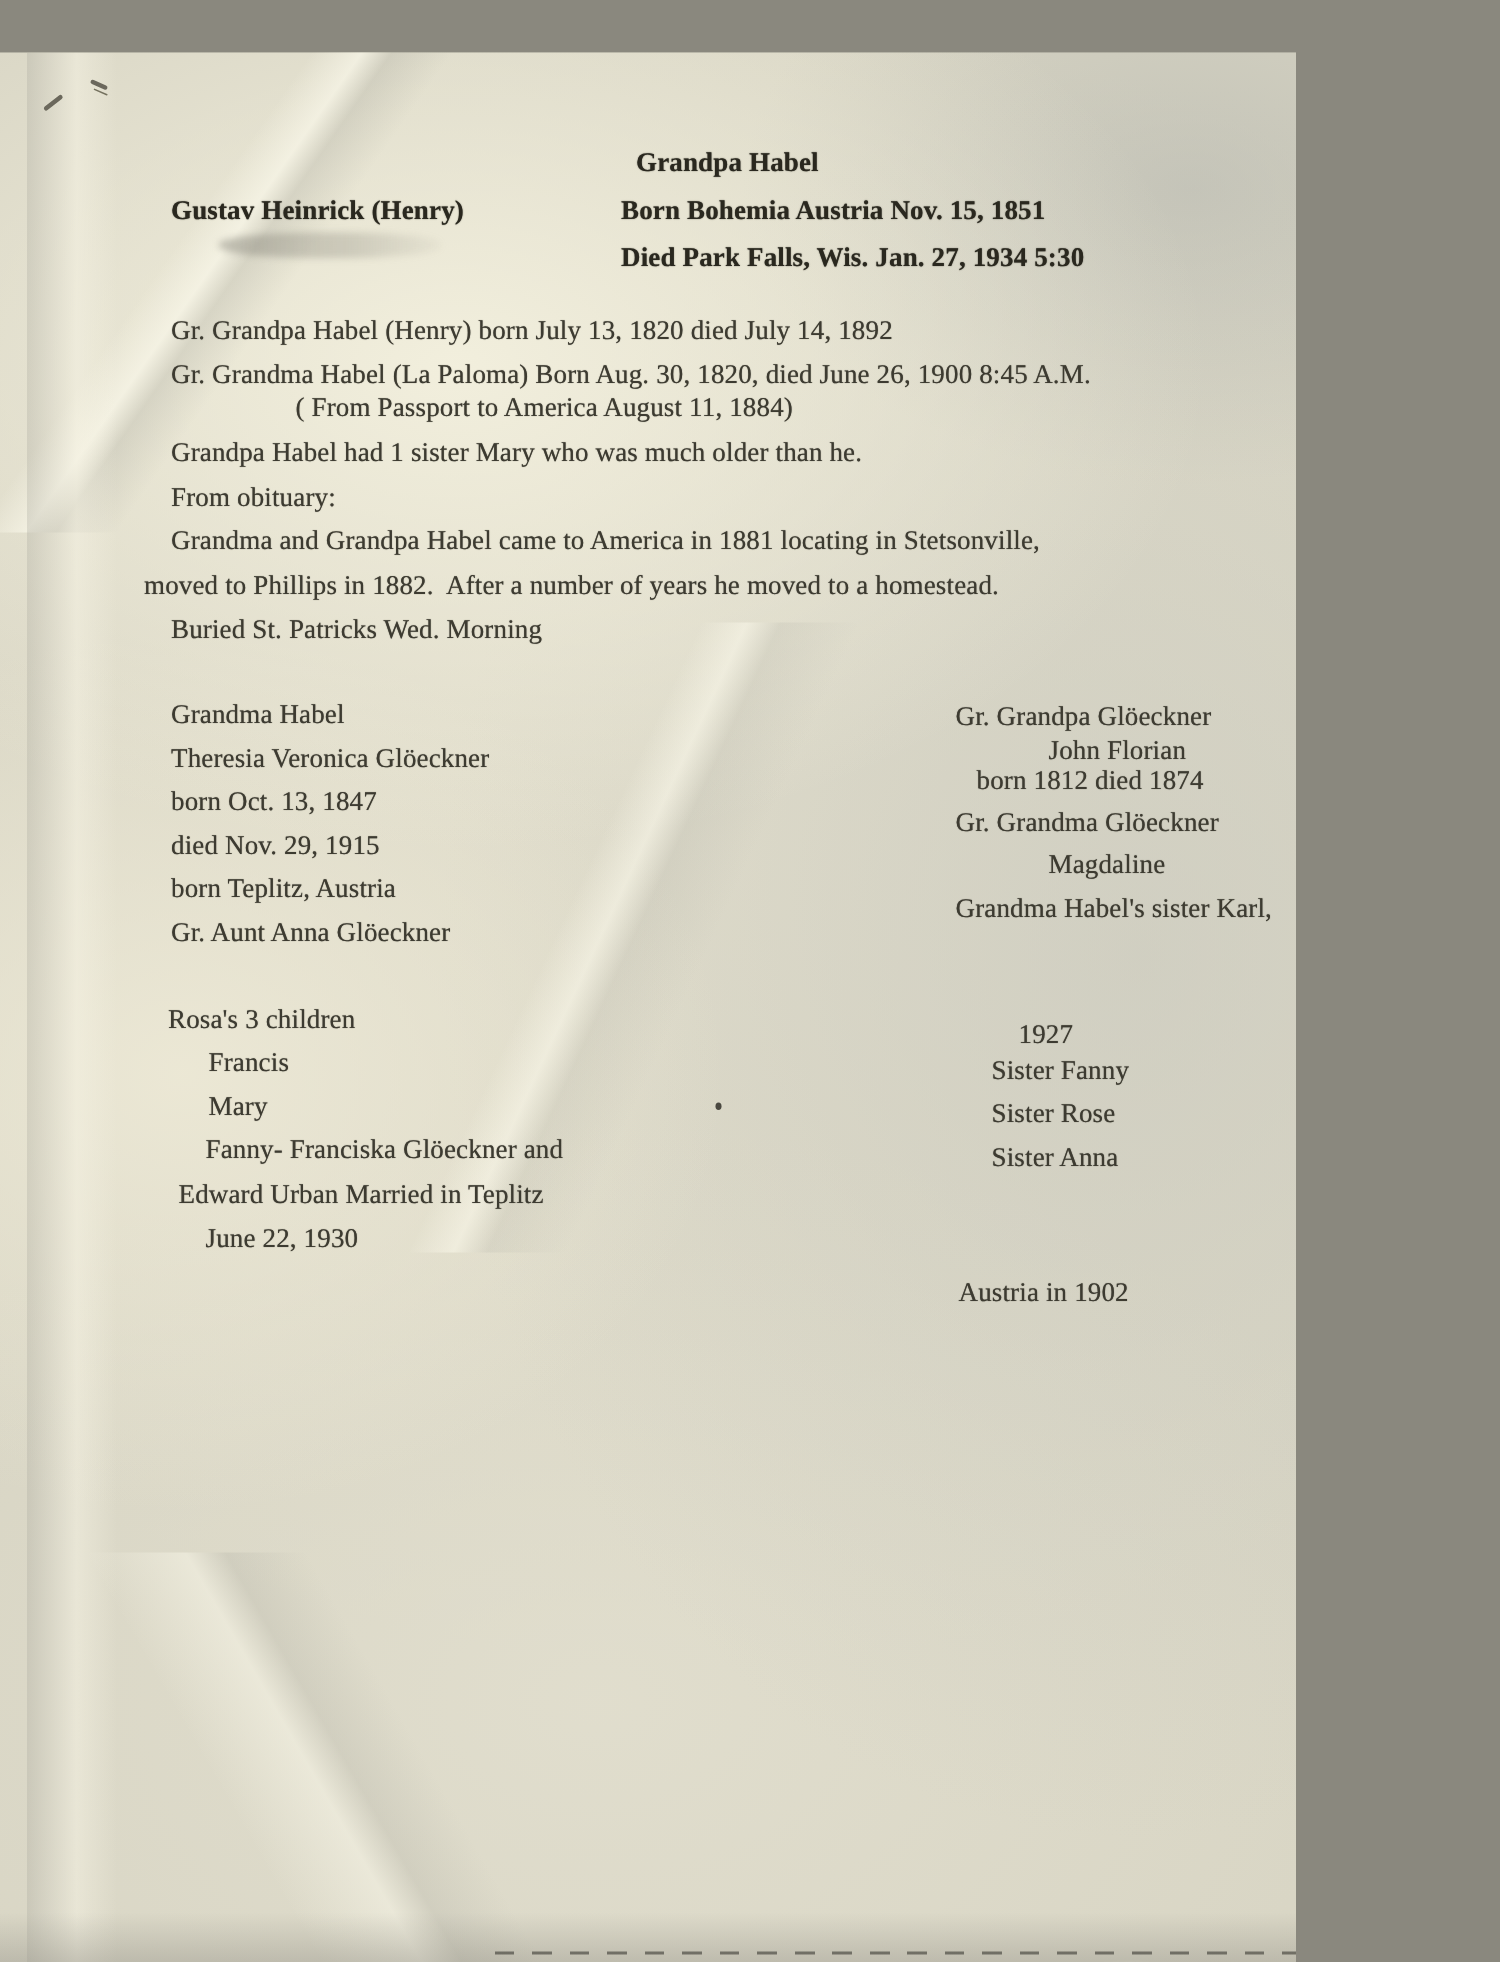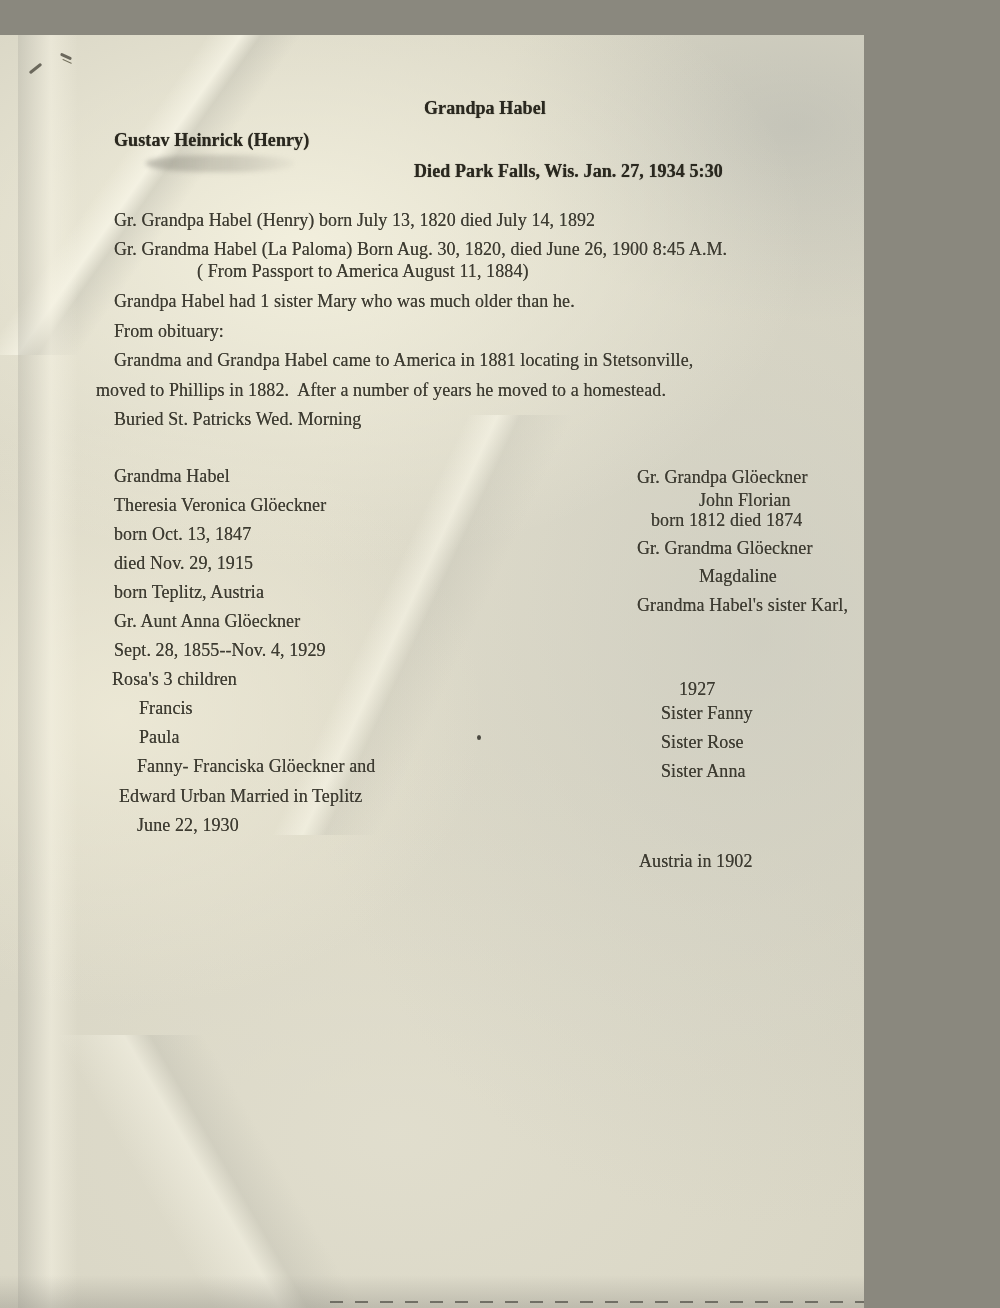--- a/index.html
+++ b/index.html
@@ -79,42 +79,42 @@
 
   <div class="crease crease-a"></div>
   <div class="crease crease-b"></div>
   <div class="crease crease-c"></div>
   <div class="crease crease-d"></div>
   <div class="pencil-mark mark-1"></div>
   <div class="pencil-mark mark-2"></div>
 
   <div class="tline dark" style="left:424px;top:62px;">Grandpa Habel</div>
   <div class="tline dark" style="left:114px;top:94px;">Gustav Heinrick (Henry)</div>
+  <div class="tline dark" style="left:414px;top:94px;">Born Bohemia Austria Nov. 15, 1851</div>
   <div class="tline dark" style="left:414px;top:125px;">Died Park Falls, Wis. Jan. 27, 1934 5:30</div>
   <div class="smudge"></div>
 
   <div class="tline" style="left:114px;top:174px;">Gr. Grandpa Habel (Henry) born July 13, 1820 died July 14, 1892</div>
   <div class="tline" style="left:114px;top:203px;">Gr. Grandma Habel (La Paloma) Born Aug. 30, 1820, died June 26, 1900 8:45 A.M.</div>
   <div class="tline" style="left:197px;top:225px;">( From Passport to America August 11, 1884)</div>
   <div class="tline" style="left:114px;top:255px;">Grandpa Habel had 1 sister Mary who was much older than he.</div>
   <div class="tline" style="left:114px;top:285px;">From obituary:</div>
   <div class="tline" style="left:114px;top:314px;">Grandma and Grandpa Habel came to America in 1881 locating in Stetsonville,</div>
   <div class="tline" style="left:96px;top:344px;">moved to Phillips in 1882.  After a number of years he moved to a homestead.</div>
   <div class="tline" style="left:114px;top:373px;">Buried St. Patricks Wed. Morning</div>
 
   <div class="tline" style="left:114px;top:430px;">Grandma Habel</div>
   <div class="tline" style="left:114px;top:459px;">Theresia Veronica Glöeckner</div>
   <div class="tline" style="left:114px;top:488px;">born Oct. 13, 1847</div>
   <div class="tline" style="left:114px;top:517px;">died Nov. 29, 1915</div>
   <div class="tline" style="left:114px;top:546px;">born Teplitz, Austria</div>
   <div class="tline" style="left:114px;top:575px;">Gr. Aunt Anna Glöeckner</div>
-  <div class="tline" style="left:114px;top:604px;">Sept. 28, 1855--Nov. 4, 1929</div>
   <div class="tline" style="left:112px;top:633px;">Rosa's 3 children</div>
   <div class="tline" style="left:139px;top:662px;">Francis</div>
-  <div class="tline" style="left:139px;top:691px;">Paula</div>
+  <div class="tline" style="left:139px;top:691px;">Mary</div>
   <div class="tline" style="left:137px;top:720px;">Fanny- Franciska Glöeckner and</div>
   <div class="tline" style="left:119px;top:750px;">Edward Urban Married in Teplitz</div>
   <div class="tline" style="left:137px;top:779px;">June 22, 1930</div>
   <div class="stray-dot"></div>
 
   <div class="tline" style="left:637px;top:431px;">Gr. Grandpa Glöeckner</div>
   <div class="tline" style="left:699px;top:454px;">John Florian</div>
   <div class="tline" style="left:651px;top:474px;">born 1812 died 1874</div>
   <div class="tline" style="left:637px;top:502px;">Gr. Grandma Glöeckner</div>
   <div class="tline" style="left:699px;top:530px;">Magdaline</div>

